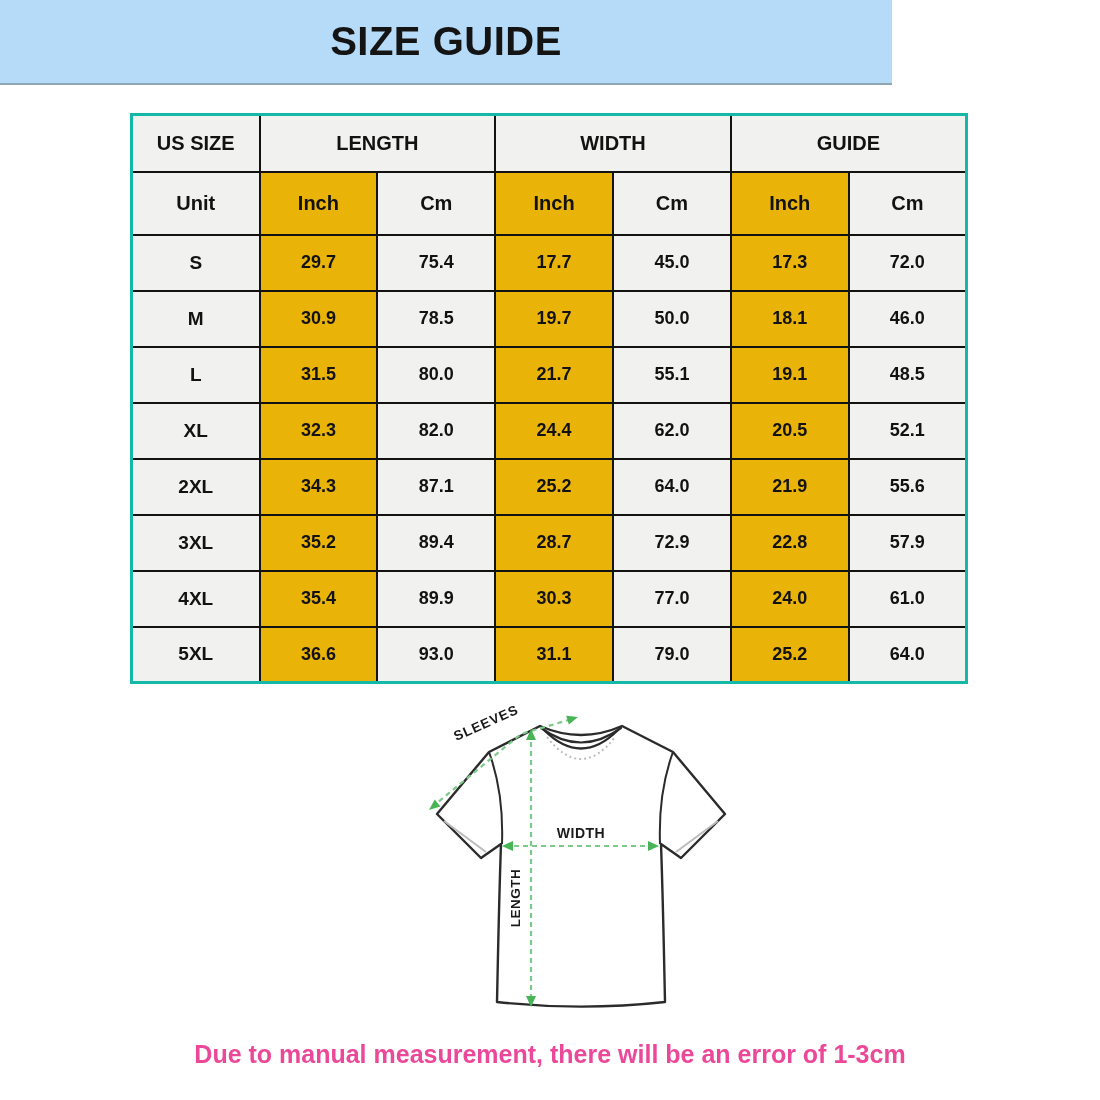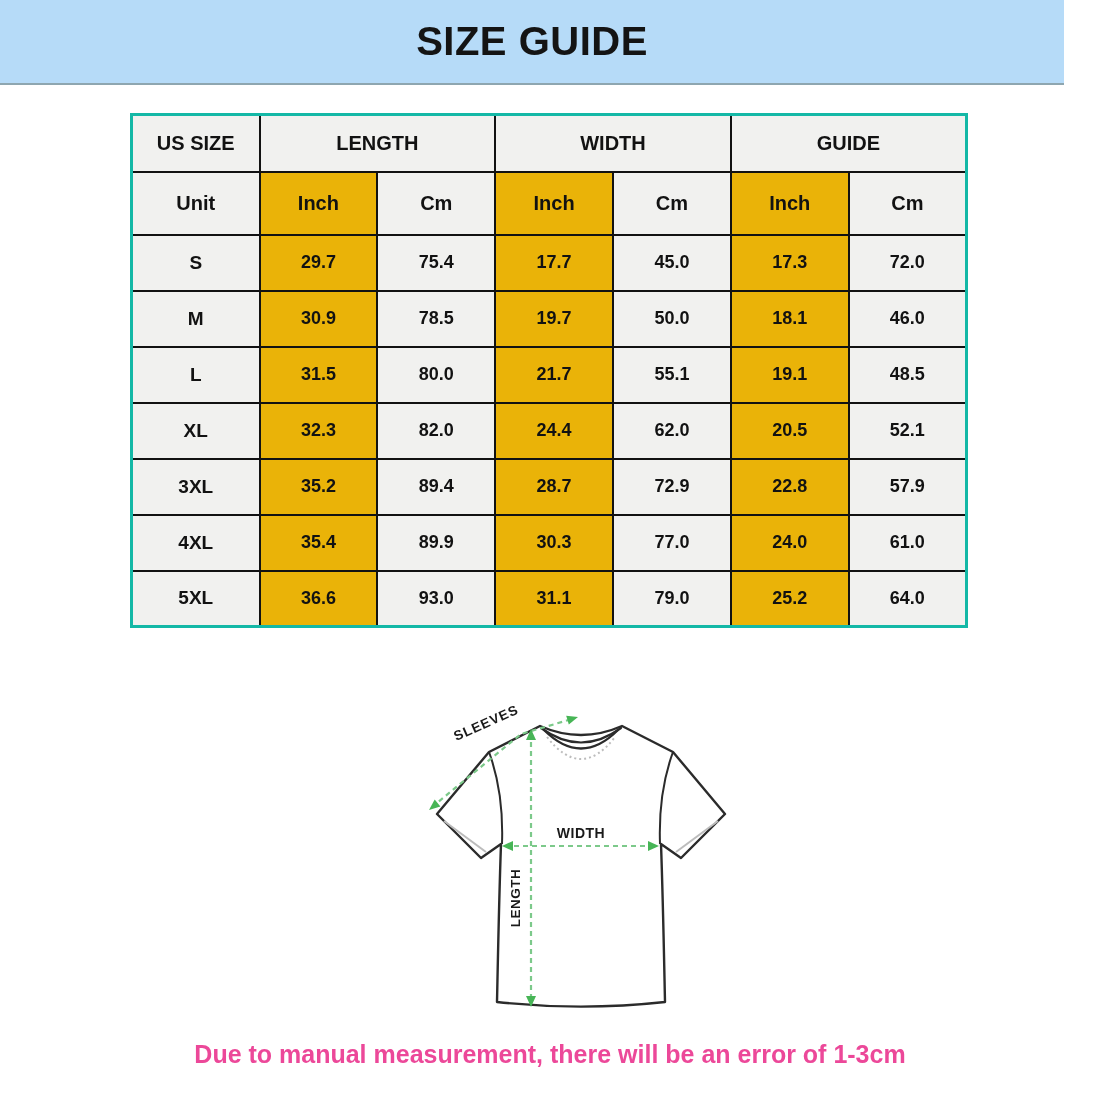--- a/index.html
+++ b/index.html
@@ -6,21 +6,21 @@
   body{
     width:1100px;height:1100px;
     background:#ffffff;
     font-family:"Liberation Sans", sans-serif;
     position:relative;
     overflow:hidden;
   }
   
   .title-bar{
     position:absolute;top:0;left:0;
-    width:1064px;height:85px;
+    width:892px;height:85px;
     background:#b6dbf8;
     border-bottom:2px solid #8ea6b0;
     display:flex;align-items:center;justify-content:center;
     box-sizing:border-box;
   }
   .title-bar h1{
     margin:0;
     font-size:40px;
     font-weight:bold;
     color:#141414;
@@ -135,20 +135,29 @@
       <td class="cg">48.5</td>
     </tr>
     <tr>
       <th class="cg">XL</th>
       <td class="cw">32.3</td>
       <td class="cg">82.0</td>
       <td class="cw">24.4</td>
       <td class="cg">62.0</td>
       <td class="cw">20.5</td>
       <td class="cg">52.1</td>
+    </tr>
+    <tr>
+      <th class="cg">2XL</th>
+      <td class="cw">34.3</td>
+      <td class="cg">87.1</td>
+      <td class="cw">25.2</td>
+      <td class="cg">64.0</td>
+      <td class="cw">21.9</td>
+      <td class="cg">55.6</td>
     </tr>
     <tr>
       <th class="cg">3XL</th>
       <td class="cw">35.2</td>
       <td class="cg">89.4</td>
       <td class="cw">28.7</td>
       <td class="cg">72.9</td>
       <td class="cw">22.8</td>
       <td class="cg">57.9</td>
     </tr>

